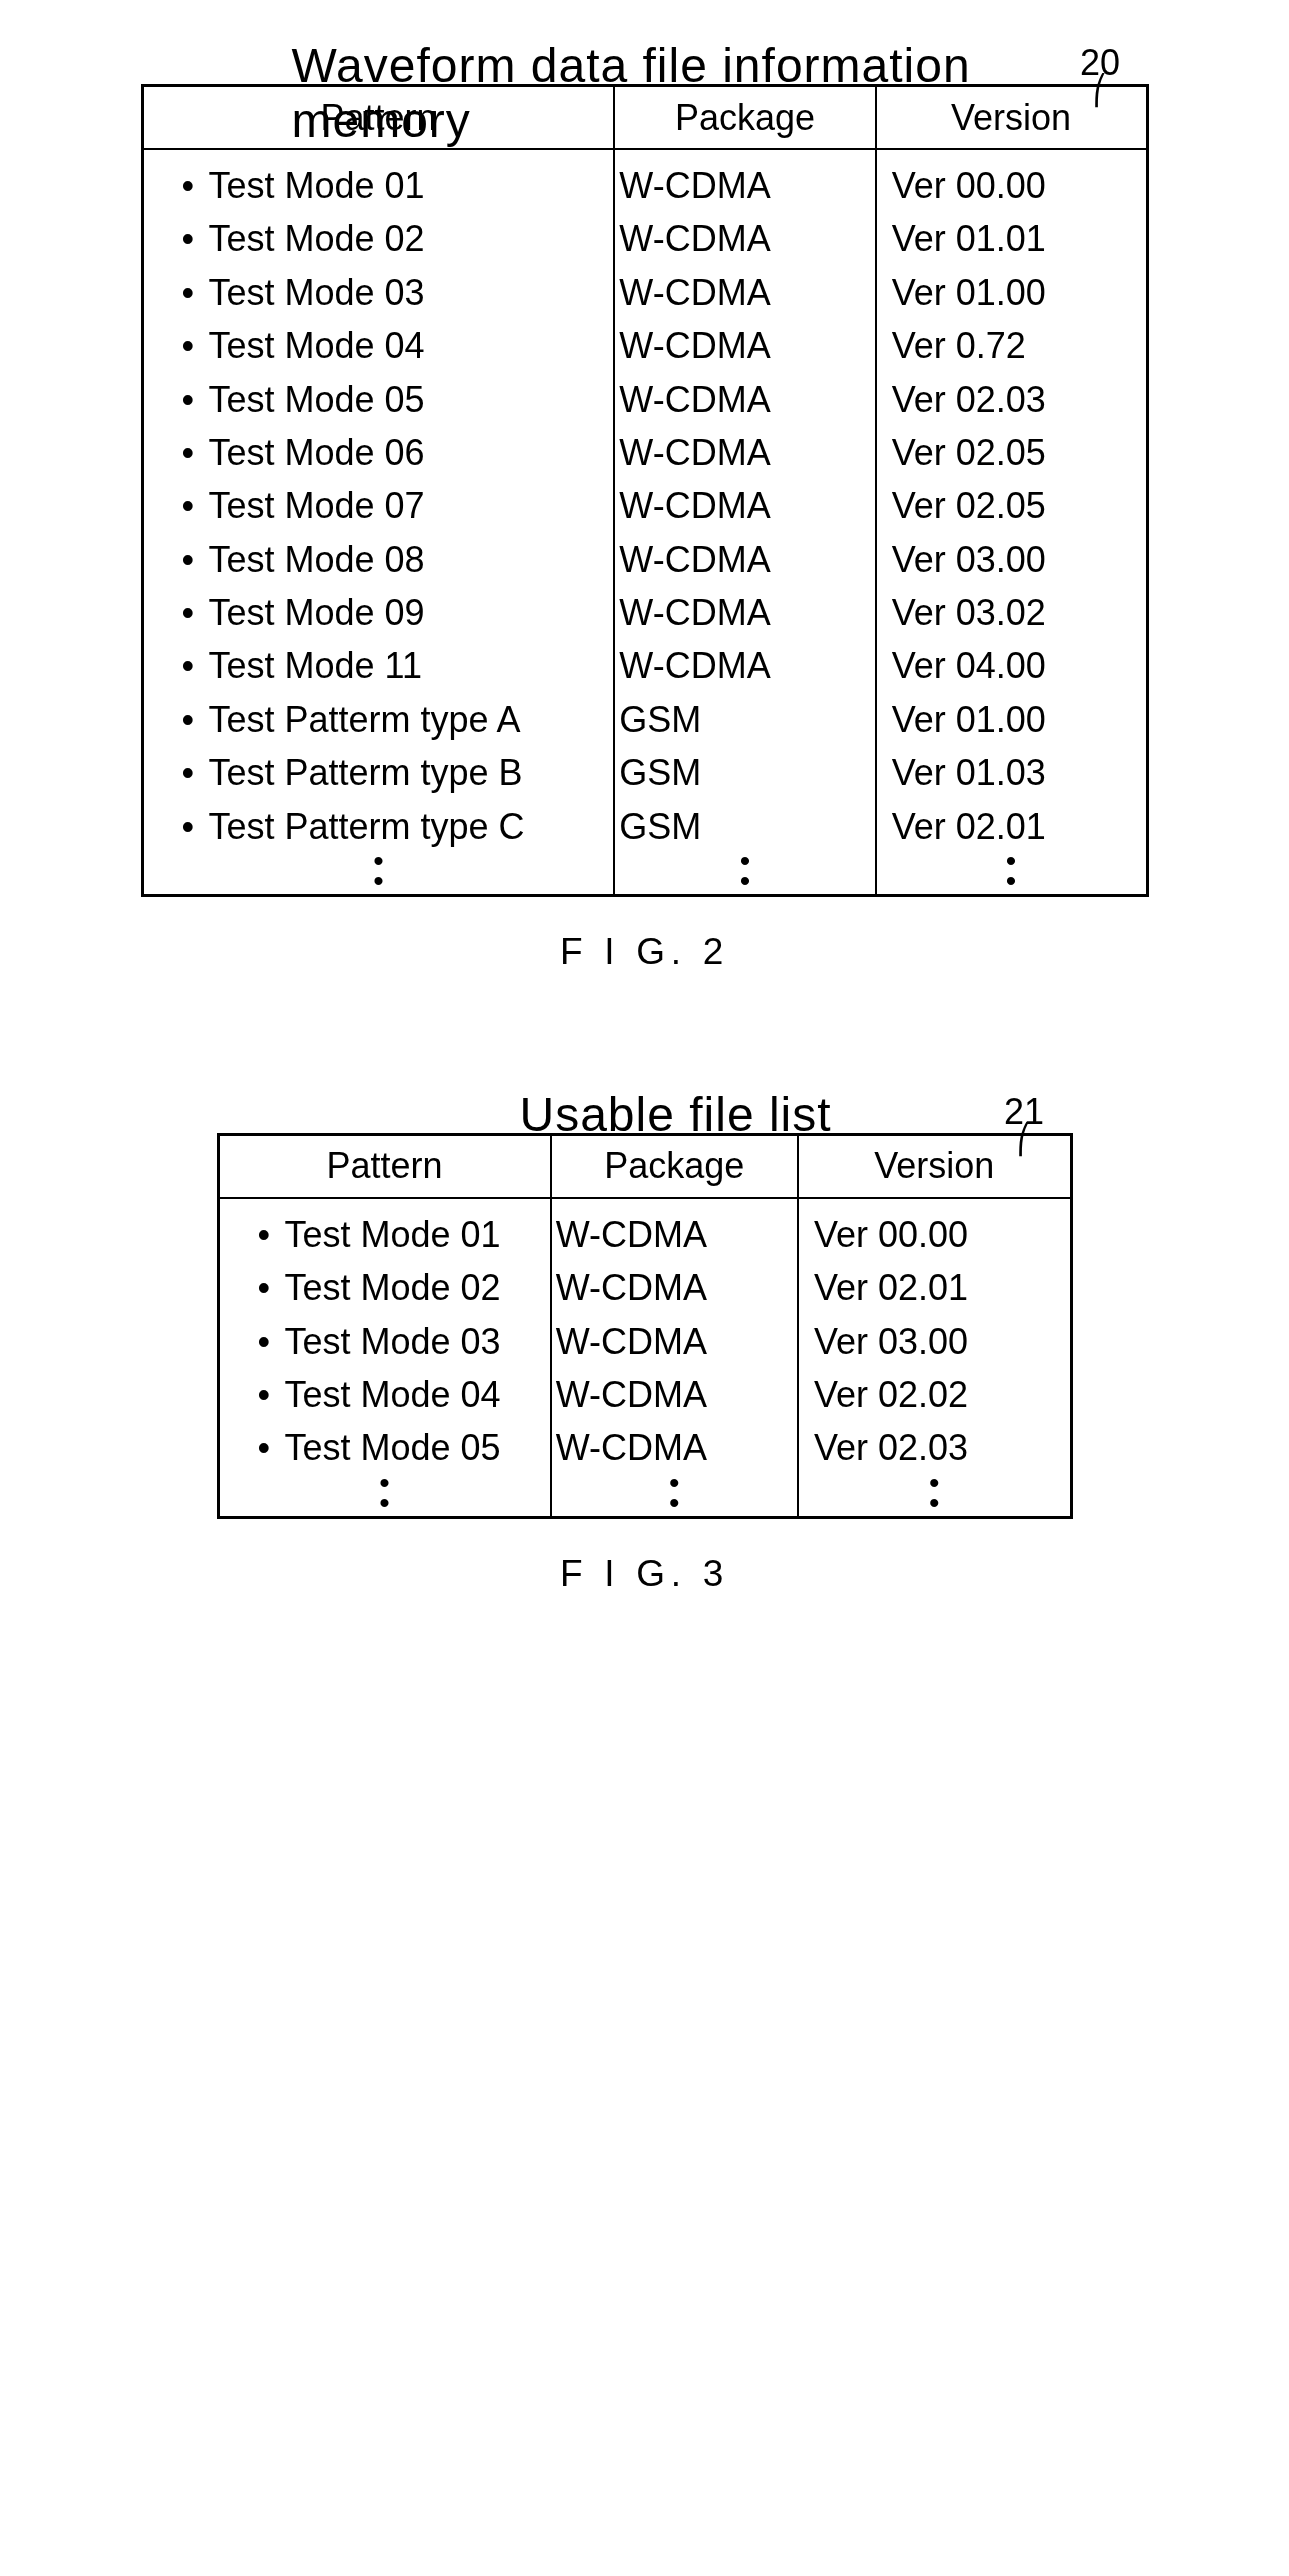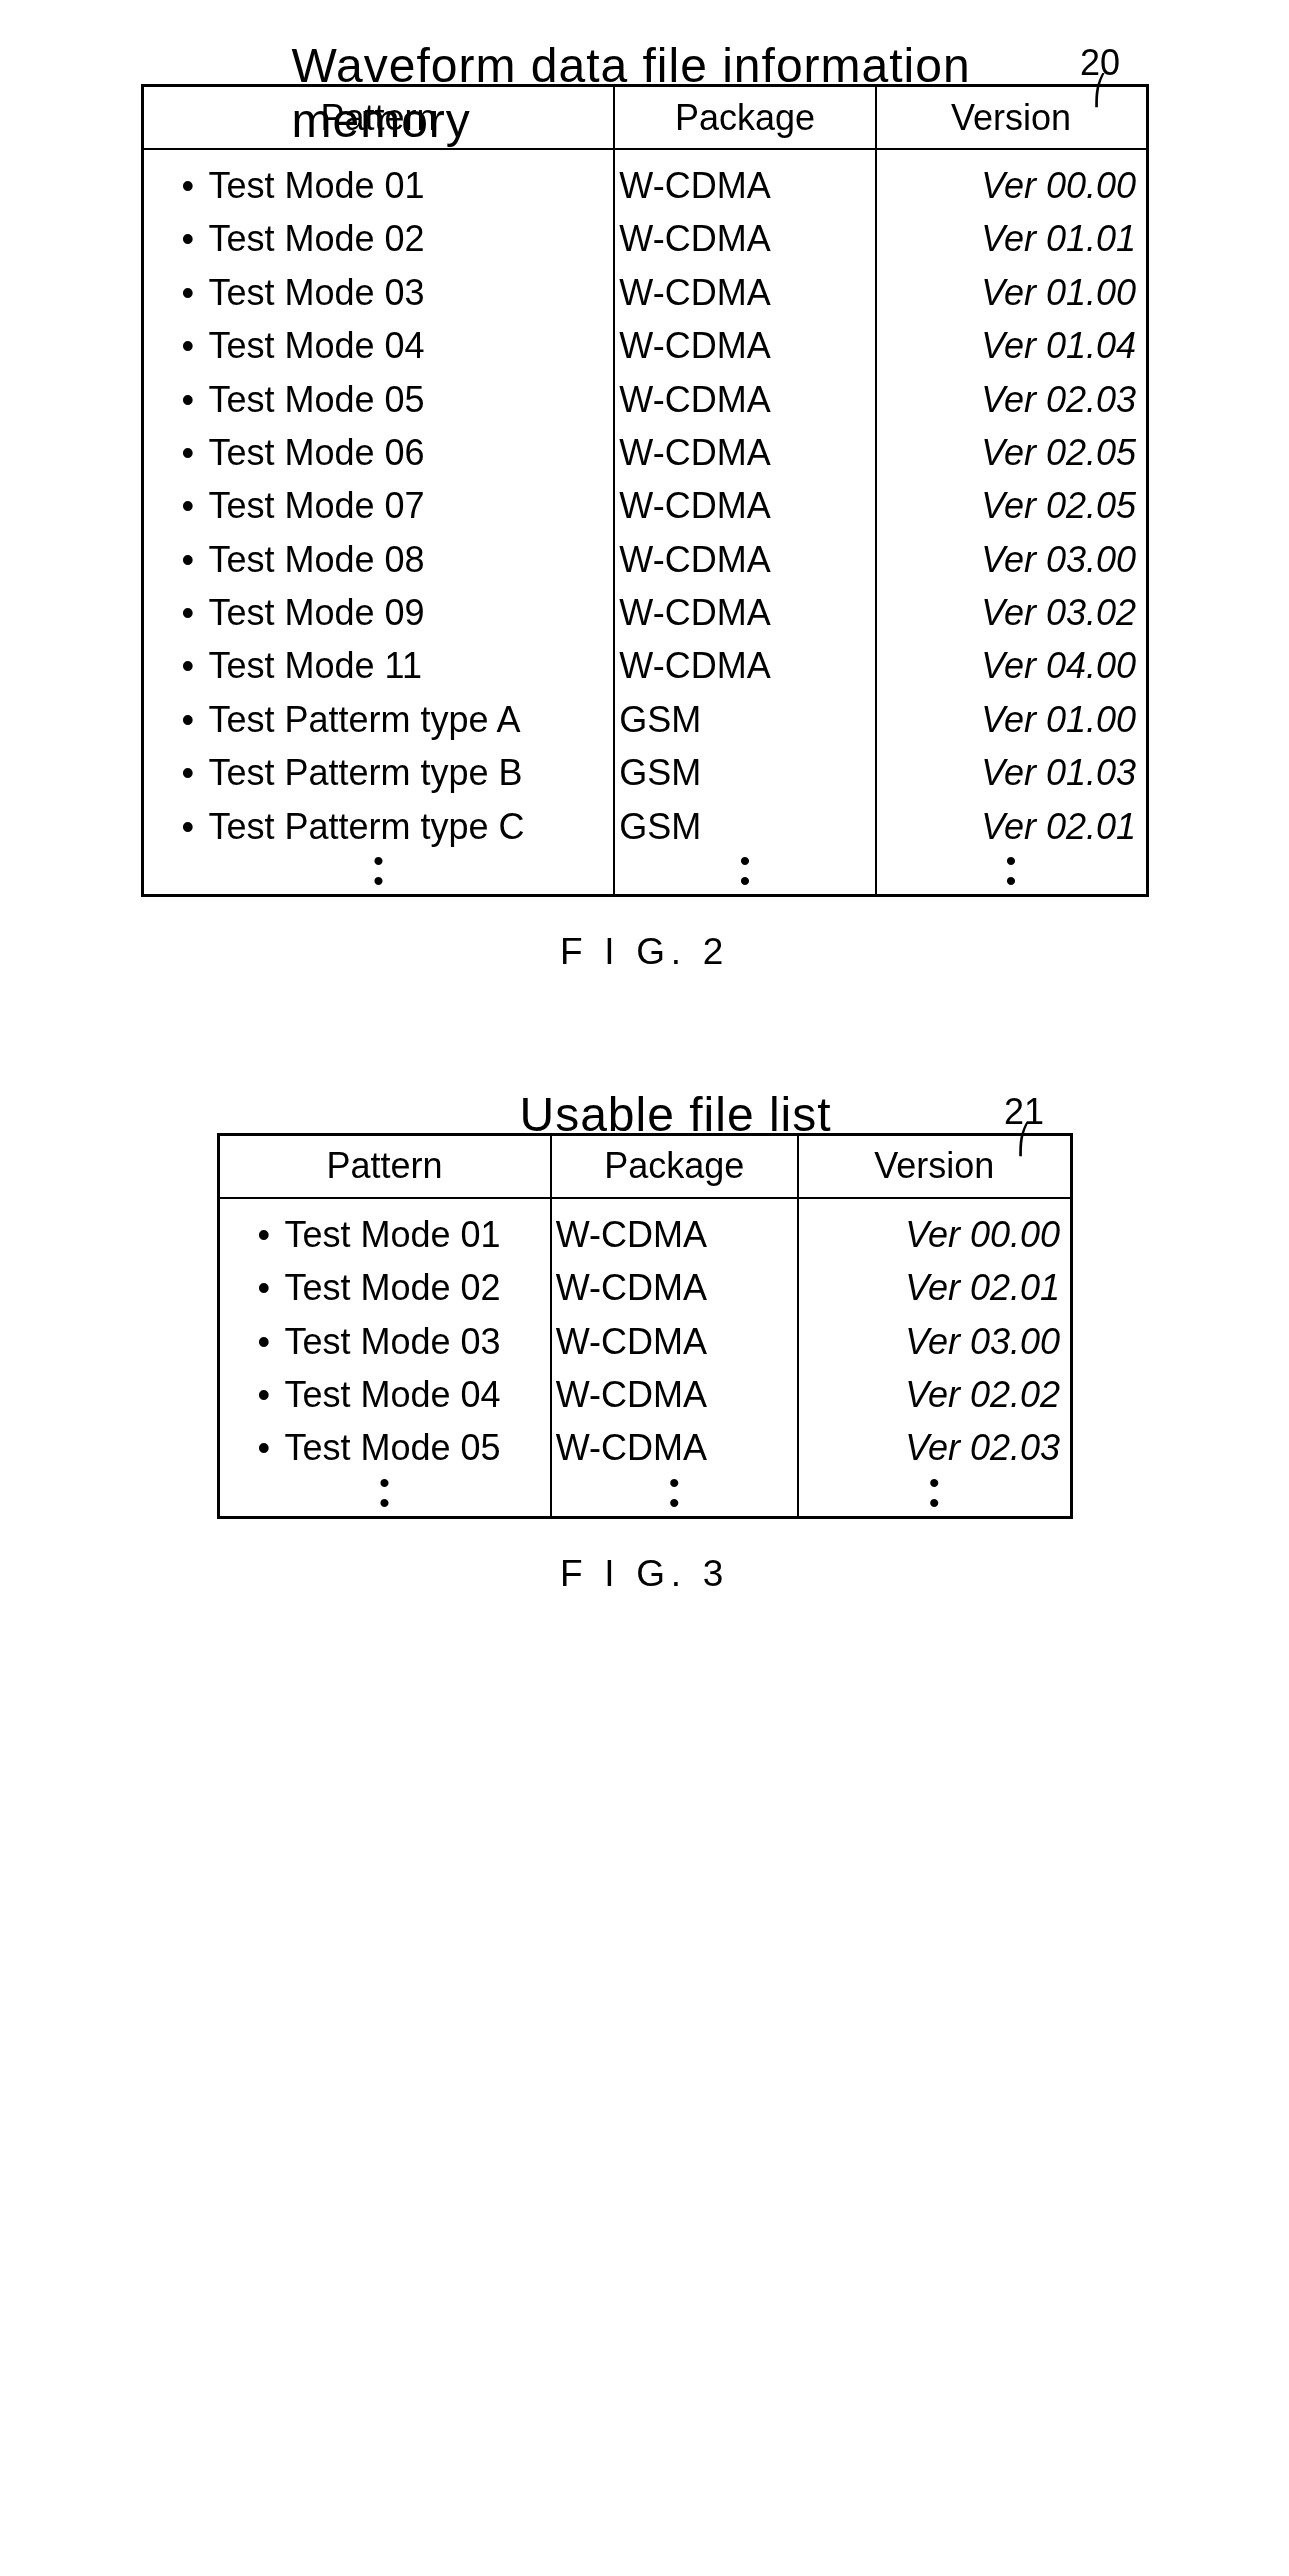--- a/index.html
+++ b/index.html
@@ -62,21 +62,21 @@
     text-align: center;
     padding: 9.5px 9.5px;
   }
   .tbl tbody td {
     border-top: none;
     border-bottom: none;
   }
   .tbl tbody tr:first-child td { padding-top: 15px; }
   .tbl .pattern-cell { padding-left: 38px; }
   .tbl .pkg-cell { padding-left: 4px; text-align: left; }
-  .tbl .ver-cell { padding-left: 25px; text-align: right; font-style: italic; }
+  .tbl .ver-cell { padding-left: 15px; text-align: left; }
   .bullet { display:inline-block; width: 27px; }
   .ellipsis-row td {
     text-align: center;
     padding: 0 9.5px 3.8px;
     line-height: 0.55;
     font-size: 30px;
     letter-spacing: 0;
   }
   .fig-caption {
     text-align: center;
@@ -131,21 +131,21 @@
             <td class="ver-cell">Ver 01.01</td>
           </tr>
           <tr>
             <td class="pattern-cell"><span class="bullet">•</span><span>Test Mode 03</span></td>
             <td class="pkg-cell">W-CDMA</td>
             <td class="ver-cell">Ver 01.00</td>
           </tr>
           <tr>
             <td class="pattern-cell"><span class="bullet">•</span><span>Test Mode 04</span></td>
             <td class="pkg-cell">W-CDMA</td>
-            <td class="ver-cell">Ver 01.04</td>
+            <td class="ver-cell">Ver 0.72</td>
           </tr>
           <tr>
             <td class="pattern-cell"><span class="bullet">•</span><span>Test Mode 05</span></td>
             <td class="pkg-cell">W-CDMA</td>
             <td class="ver-cell">Ver 02.03</td>
           </tr>
           <tr>
             <td class="pattern-cell"><span class="bullet">•</span><span>Test Mode 06</span></td>
             <td class="pkg-cell">W-CDMA</td>
             <td class="ver-cell">Ver 02.05</td>

